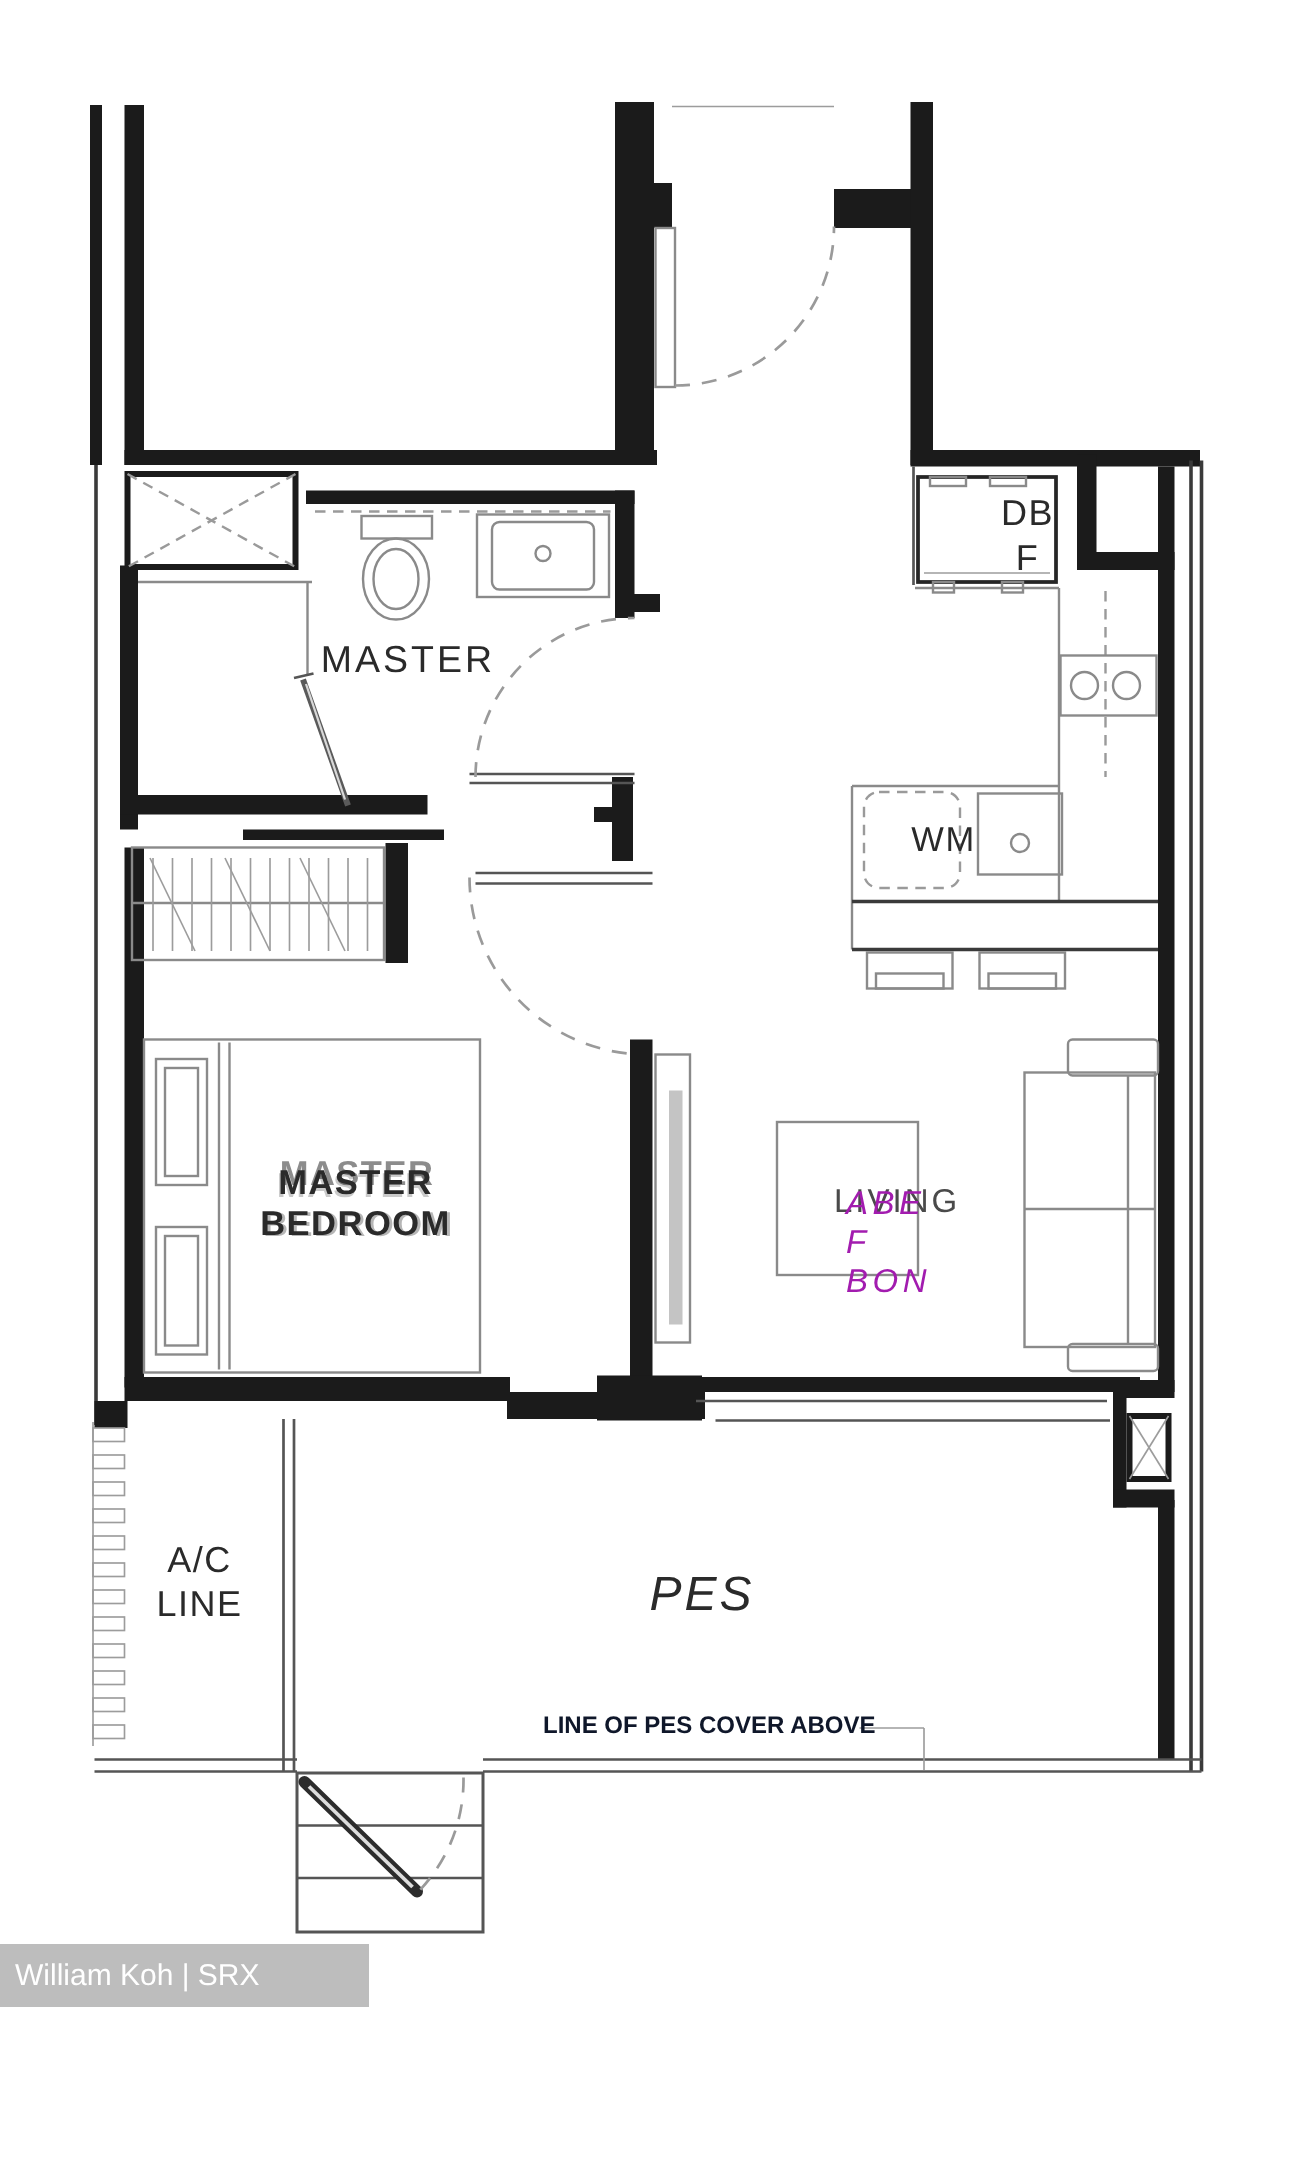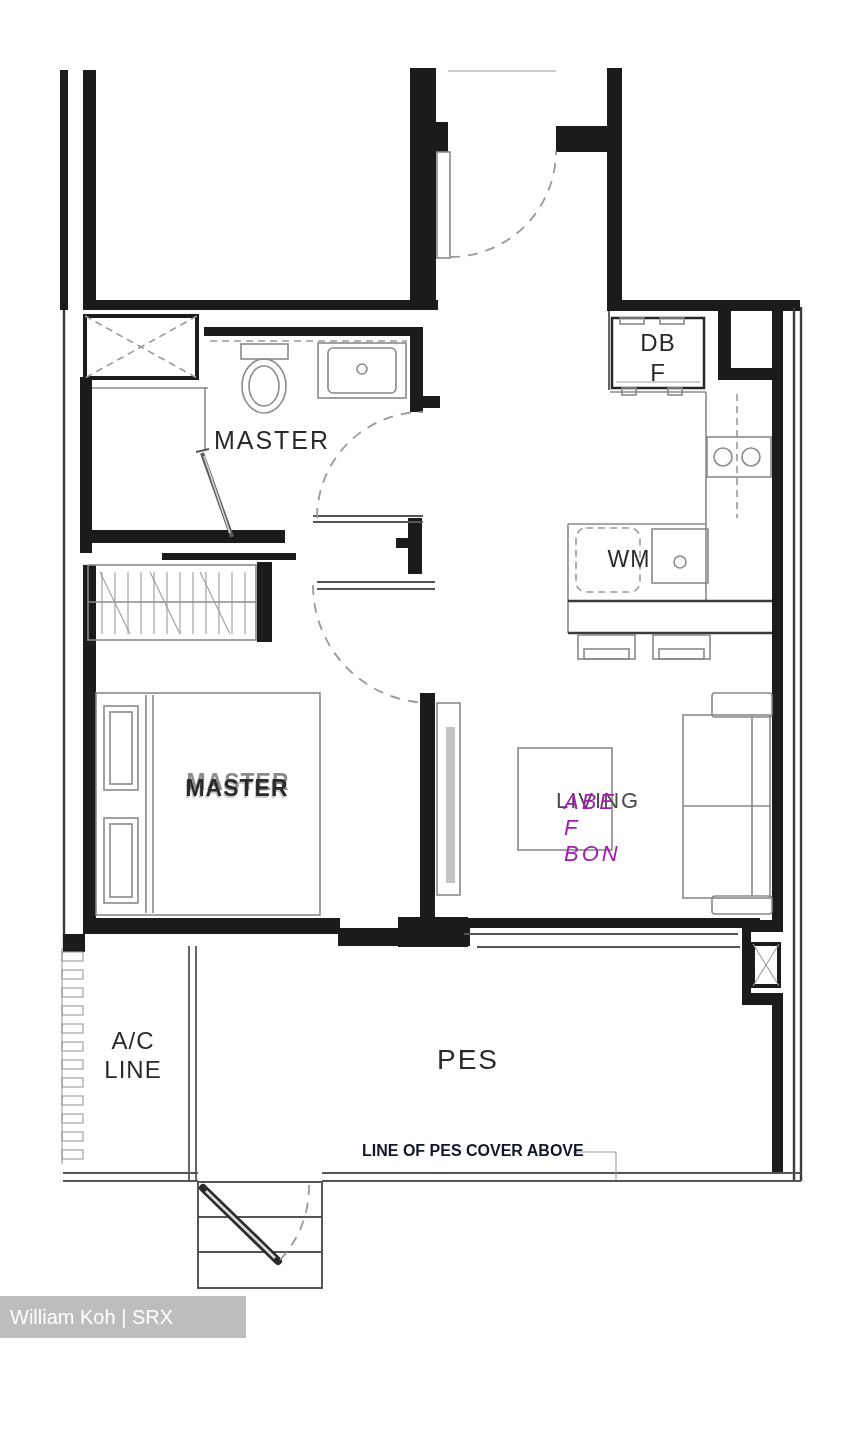--- a/index.html
+++ b/index.html
@@ -22,21 +22,21 @@
   .boxx{stroke:var(--c-wall);stroke-width:4;fill:#ffffff;}
   
   .lbl{position:absolute;color:var(--c-text);text-align:center;white-space:nowrap;}
   .room{font-size:25px;letter-spacing:2px;line-height:32px;}
   .small{font-size:24px;letter-spacing:1px;line-height:30px;}
   .garble1{text-shadow:1px -6px 0 rgba(45,45,45,.55), -1px 2px 0 rgba(45,45,45,.25);filter:blur(.4px);}
   .garble2{text-shadow:2px 1px 0 rgba(45,45,45,.35);}
   .living-wrap{position:absolute;color:#4a4a4a;font-size:22px;letter-spacing:2px;padding-left:36px;}
   .living-overlay{position:absolute;left:44px;top:1px;color:#a21caf;filter:blur(.4px);letter-spacing:3px;font-style:italic;}
   .note{position:absolute;font-size:16px;font-weight:700;letter-spacing:0;color:#0f172a;}
-  .pes{font-size:28px;letter-spacing:2px;font-weight:400;}
+  .pes{font-size:32px;letter-spacing:2px;font-weight:400;font-style:italic;}
   .watermark{position:absolute;left:0;top:1296px;width:236px;height:42px;background:var(--c-watermark_bg);
              color:var(--c-watermark_text);font-size:20px;line-height:42px;padding-left:10px;text-align:left;}
 </style>
 </head>
 <body>
 
 <div id="plan">
 
 <svg width="867" height="1440" viewBox="0 0 867 1440">
 
@@ -272,29 +272,30 @@
     <line class="lite" x1="616" y1="1152" x2="616" y2="1180"></line>
   </g>
 
 </svg>
 
 <div class="lbl room" style="left:177px;top:424px;width:190px;">
   <div>MASTER</div>
 </div>
 
 
-<div class="lbl small" style="left:613px;top:328px;width:90px;">
+<div class="lbl small" style="left:613px;top:328px;width:90px;padding-left:27px;">
   <div>DB</div>
   <div>F</div>
 </div>
 
 <div class="lbl" style="left:592px;top:546px;width:74px;font-size:23px;letter-spacing:1px;">WM</div>
 
 <div class="lbl" style="left:137px;top:775px;width:200px;font-size:23px;font-weight:700;line-height:27px;letter-spacing:1px;">
   <div class="garble1">MASTER</div>
+  <div class="garble2">BEDROOM</div>
 </div>
 
 <div class="living-wrap" style="left:520px;top:788px;">
   <span>LIVING</span>
   <span class="living-overlay">ABE F BON</span>
 </div>
 
 <div class="lbl" style="left:73px;top:1026px;width:120px;font-size:24px;line-height:29px;letter-spacing:1px;text-align:center;">
   <div>A/C</div>
   <div>LINE</div>

